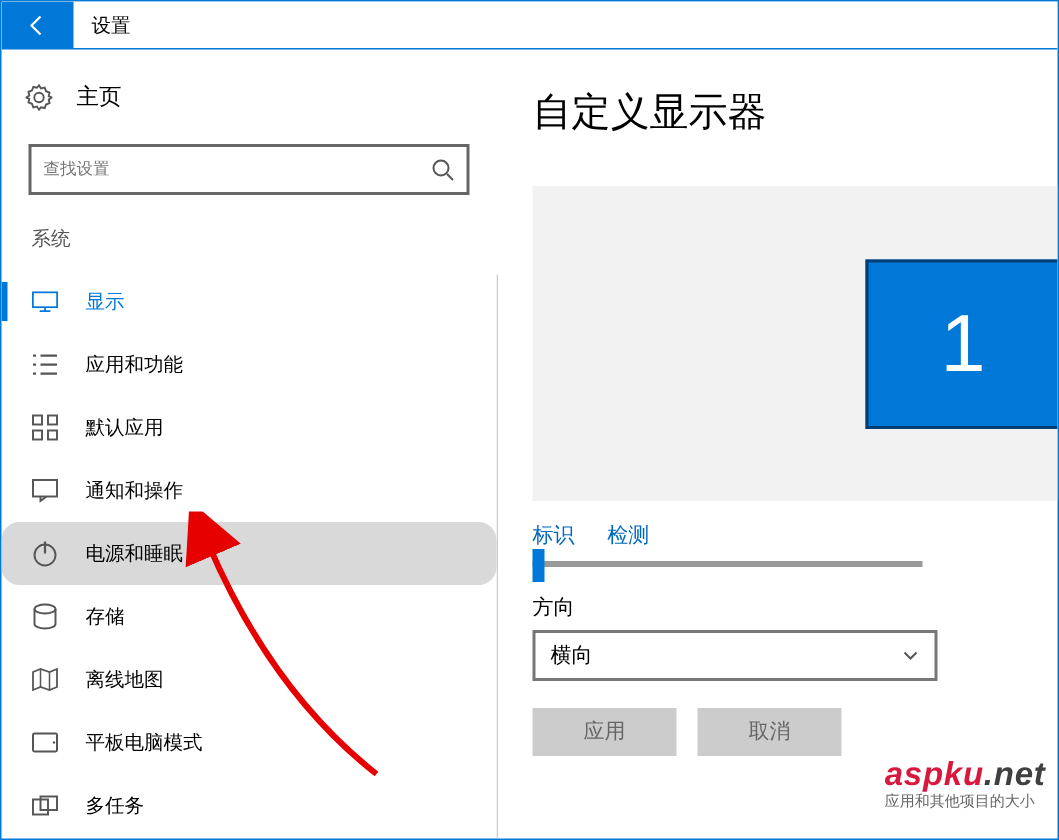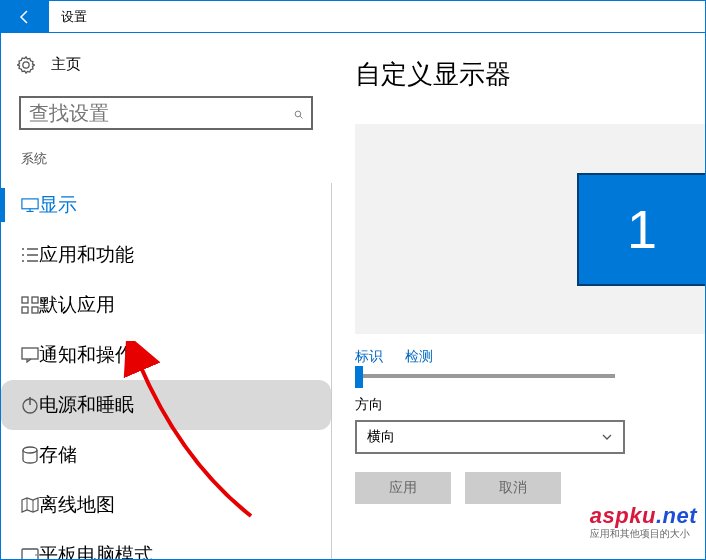--- a/index.html
+++ b/index.html
@@ -11,27 +11,27 @@
   .titlebar-title { padding-left: 12px; font-size: 13px; display: flex; align-items: center; color: #000; }
   
   .main { display: flex; height: calc(100% - 32px); }
   
   .sidebar { width: 330px; padding: 16px 0 0 0; position: relative; }
   .home-row { display: flex; align-items: center; padding: 6px 16px; gap: 16px; margin-bottom: 16px; }
   .home-row .icon { width: 18px; height: 18px; color: #555; }
   .home-row .label { font-size: 15px; }
   
   .search-box { margin: 0 18px 20px 18px; border: 2px solid #666; height: 34px; display: flex; align-items: center; padding: 0 8px; }
-  .search-box input { border: none; outline: none; flex: 1; font-size: 20px; background: transparent; }
+  .search-box input { border: none; outline: none; flex: 1; font-size: 11px; background: transparent; }
   .search-box .icon { width: 16px; height: 16px; color: #555; }
   
   .category-title { padding: 0 20px 12px 20px; font-size: 13px; color: #555; }
   
   .nav-list { }
-  .nav-item { display: flex; align-items: center; padding: 12px 20px; font-size: 19px; cursor: default; }
+  .nav-item { display: flex; align-items: center; padding: 12px 20px; gap: 18px; font-size: 13px; cursor: default; }
   .nav-item.active { color: #0078d7; position: relative; }
   .nav-item.active::before { content: ""; position: absolute; left: 0; top: 8px; bottom: 8px; width: 4px; background: #0078d7; }
   .nav-item.hover { background: #d9d9d9; border-radius: 12px; }
   .nav-item .icon { width: 18px; height: 18px; flex-shrink: 0; color: #555; display: flex; align-items: center; justify-content: center; }
   .nav-item.active .icon { color: #0078d7; }
   
   .content { flex: 1; padding: 24px 0 0 0; overflow: hidden; position: relative; }
   .divider { position: absolute; left: 0; top: 150px; bottom: 0; width: 1px; background: #ccc; }
   .content-inner { padding-left: 24px; }
   .page-title { font-size: 26px; font-weight: 400; margin-bottom: 32px; }
@@ -53,21 +53,21 @@
   
   .button-row { margin-top: 18px; display: flex; gap: 14px; }
   .btn { width: 96px; height: 32px; background: #ccc; color: #666; border: none; font-size: 14px; display: flex; align-items: center; justify-content: center; }
   
   .arrow-overlay { position: absolute; left: 120px; top: 340px; pointer-events: none; }
   .arrow-overlay svg { width: 140px; height: 180px; }
   
   .watermark { position: absolute; right: 8px; bottom: 18px; text-align: left; }
   .watermark .wm1 { color: #d8183d; font-size: 22px; font-weight: bold; font-style: italic; letter-spacing: 0.5px; }
   .watermark .wm1 .s1 { color: #d8183d; }
-  .watermark .wm1 .s2 { color: #1d4ed8; }
+  .watermark .wm1 .s2 { color: #404040; }
   .watermark .wm2 { color: #666; font-size: 10px; margin-top: -2px; }
 </style>
 </head>
 <body>
 
 <div class="titlebar">
   <div class="back-btn">
     <svg viewBox="0 0 16 16">
         <path d="M10 2 L4 8 L10 14" stroke="#fff" stroke-width="1.5" fill="none"></path>
       </svg>

